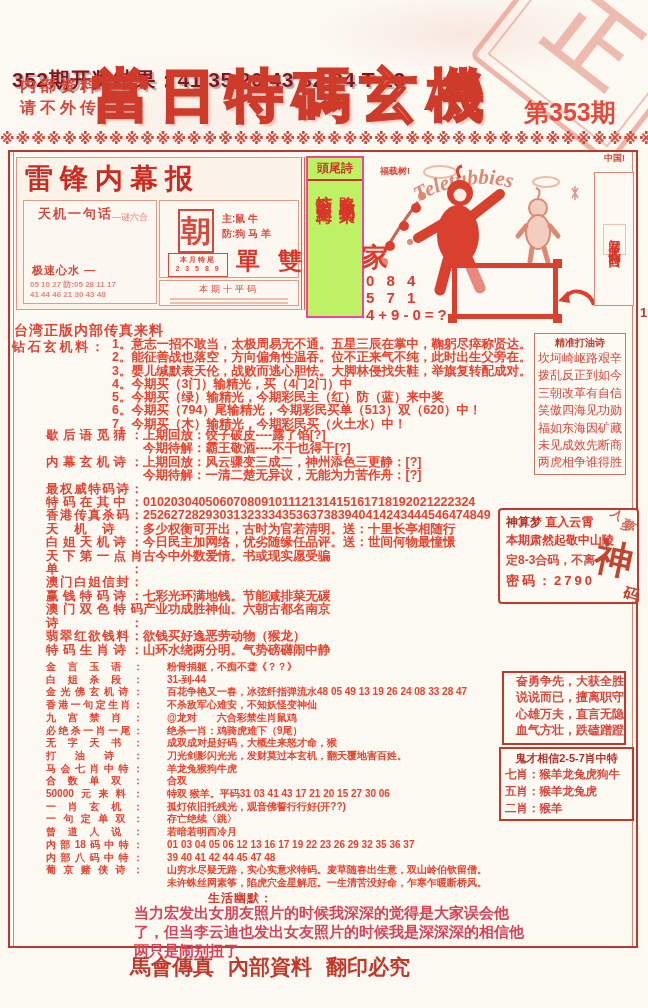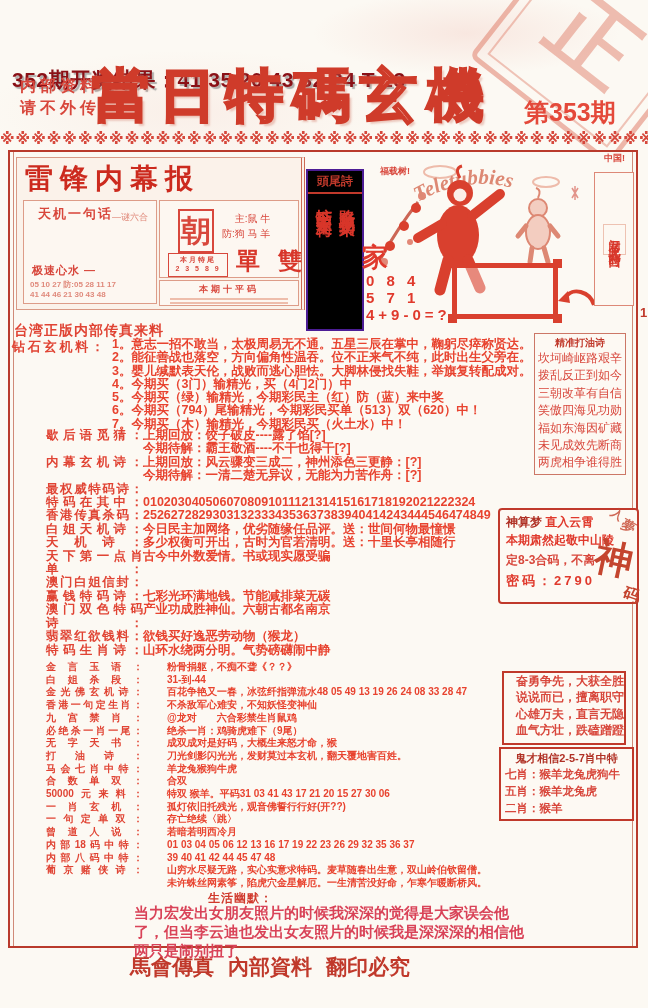--- a/index.html
+++ b/index.html
@@ -40,32 +40,32 @@
   #tianji-box{left:6px;top:42px;width:132px;height:102px;}
   .tianji-label{position:absolute;left:14px;top:4px;font-size:13px;font-weight:900;color:#d8473c;letter-spacing:2px;}
   .tianji-sub{position:absolute;left:88px;top:10px;font-size:9px;color:#e0897a;}
   .jisu-line{position:absolute;left:8px;top:62px;font-size:11px;font-weight:900;color:#d8473c;letter-spacing:1px;}
   .jisu-nums{position:absolute;left:6px;font-size:8px;color:#e08a7c;font-weight:700;white-space:nowrap;}
   .jn1{top:78px;} .jn2{top:89px;}
   #chao-box{left:142px;top:42px;width:138px;height:76px;}
   .chao{position:absolute;left:18px;top:8px;width:32px;height:40px;border:2px solid #d8473c;
     font-family:"Liberation Serif",serif;font-size:30px;font-weight:700;color:#d8473c;
     display:flex;align-items:center;justify-content:center;}
-  .zhufang{position:absolute;left:62px;top:10px;font-size:10px;font-weight:400;color:#d8473c;line-height:15px;white-space:nowrap;text-align:right;}
+  .zhufang{position:absolute;left:62px;top:10px;font-size:10px;font-weight:700;color:#d8473c;line-height:15px;white-space:nowrap;}
   .tail-box{position:absolute;left:8px;top:52px;width:58px;height:22px;border:1px solid #d8473c;text-align:center;}
   .tail-label{font-size:7px;color:#d8473c;font-weight:700;letter-spacing:2px;display:block;margin-top:1px;}
   .tail-nums{font-size:7px;color:#d8473c;font-weight:700;letter-spacing:2px;display:block;}
   .danshuang{position:absolute;left:76px;top:44px;font-family:"Liberation Serif",serif;font-size:24px;font-weight:900;
     color:#d8362a;letter-spacing:6px;white-space:nowrap;}
   #ping-box{left:142px;top:122px;width:138px;height:24px;}
-  .ping-label{display:block;text-align:center;font-size:9px;font-weight:700;color:#d8473c;letter-spacing:3px;margin-top:2px;}
+  .ping-label{display:block;text-align:center;font-size:9px;font-weight:400;color:#d8473c;letter-spacing:3px;margin-top:2px;}
   .tiny-bar{display:block;height:2px;background:#eebdab;margin:2px 10px 0 10px;}
 
   
-  #poem-box{position:absolute;left:306px;top:156px;width:54px;height:158px;border:2px solid #4c1d95;background:#000000;margin-top:13px;}
+  #poem-box{position:absolute;left:306px;top:156px;width:54px;height:158px;border:2px solid #ec4899;background:#bef264;}
   .poem-title{display:block;text-align:center;font-size:12px;font-weight:900;color:#c0392b;
     border-bottom:2px solid #c0392b;padding:2px 0;font-family:"Liberation Serif",serif;}
   .poem-cols{display:flex;flex-direction:row-reverse;justify-content:center;height:132px;}
   .vline{writing-mode:vertical-rl;text-orientation:upright;font-size:16px;font-weight:900;color:#d8362a;
     letter-spacing:2px;margin:2px 1px;}
 
   
   #illo{position:absolute;left:360px;top:150px;width:235px;height:165px;}
   .illo-note{position:absolute;left:380px;top:165px;font-size:9px;font-weight:900;color:#d8473c;}
   .china-note{position:absolute;left:604px;top:152px;font-size:9px;font-weight:700;color:#d8473c;}
@@ -289,31 +289,31 @@
 
       <div class="row">
         <span class="lbl">香港传真杀码：</span>
         <span class="val">
           <span>25262728293031323334353637383940414243444546474849</span>
 
         </span>
       </div>
 
       <div class="row">
+        <span class="lbl">天机诗：</span>
+        <span class="val">
+          <span>多少权衡可开出，古时为官若清明。送：十里长亭相随行</span>
+
+        </span>
+      </div>
+
+      <div class="row">
         <span class="lbl">白姐天机诗：</span>
         <span class="val">
           <span>今日民主加网络，优劣随缘任品评。送：世间何物最憧憬</span>
-
-        </span>
-      </div>
-
-      <div class="row">
-        <span class="lbl">天机诗：</span>
-        <span class="val">
-          <span>多少权衡可开出，古时为官若清明。送：十里长亭相随行</span>
 
         </span>
       </div>
 
       <div class="row">
         <span class="lbl">天下第一点肖单：</span>
         <span class="val">
           <span>古今中外数爱情。书或现实愿受骗</span>
 
         </span>

